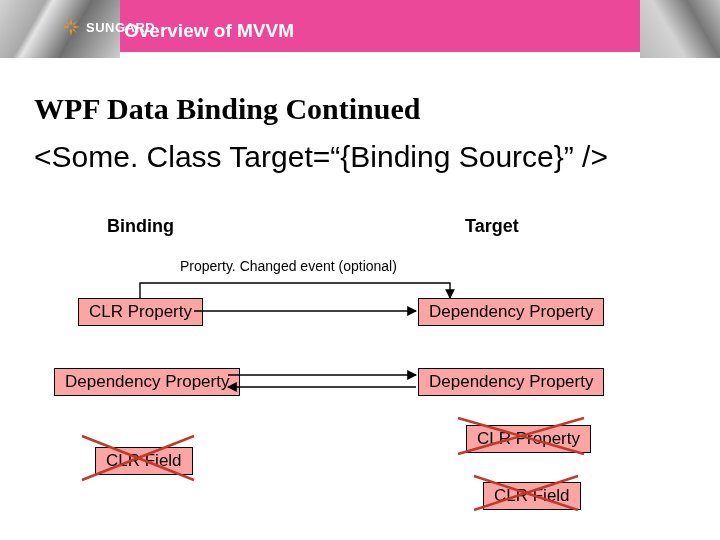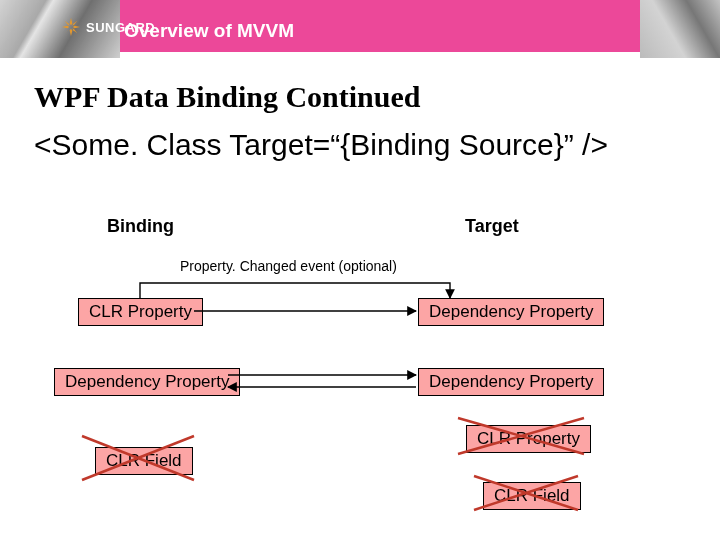--- a/index.html
+++ b/index.html
@@ -6,21 +6,21 @@
   .header{width:720px;height:52px;background:#ec4899;position:relative}
   .header-photo-left{position:absolute;left:0;top:0;width:120px;height:58px;background:linear-gradient(120deg,#c8ccd0 0%,#a0a6ac 30%,#d8dcdf 35%,#6a7278 60%,#c4c8cc 100%);filter:grayscale(1) contrast(1.1)}
   .header-photo-right{position:absolute;right:0;top:0;width:80px;height:58px;background:linear-gradient(60deg,#b8bcc0 0%,#d0d4d8 40%,#70787e 70%,#c0c4c8 100%);filter:grayscale(1)}
   .logo{position:absolute;left:62px;top:18px;display:flex;align-items:center}
   .sunburst{width:18px;height:18px;position:relative;margin-right:6px}
   .sunburst svg{display:block}
   .brand{color:#fff;font-weight:700;font-size:13px;letter-spacing:0.5px}
   .title-bar{position:absolute;left:124px;top:18px;right:82px;height:24px;display:flex;align-items:flex-end}
   .title-bar-text{color:#fff;font-size:19px;font-weight:700}
   .content{position:absolute;left:34px;top:80px;right:34px}
-  h1{margin:0 0 14px 0;font-family:"Times New Roman",Times,serif;font-weight:700;font-size:30px}
+  h1{margin:12px 0 14px 0;font-family:"Times New Roman",Times,serif;font-weight:700;font-size:30px}
   .code-line{font-family:Liberation Sans, sans-serif;font-size:30px;margin:0 0 18px 0}
   .col-head{position:absolute;font-weight:700;font-size:18px}
   .box{position:absolute;border:1px solid #000;background:#fca5a5;font-size:17px;padding:3px 10px;white-space:nowrap}
   .label-small{position:absolute;font-size:14px}
   .arrow{position:absolute;overflow:visible}
   .cross{position:absolute;pointer-events:none}
 </style>
 </head>
 <body>
 

